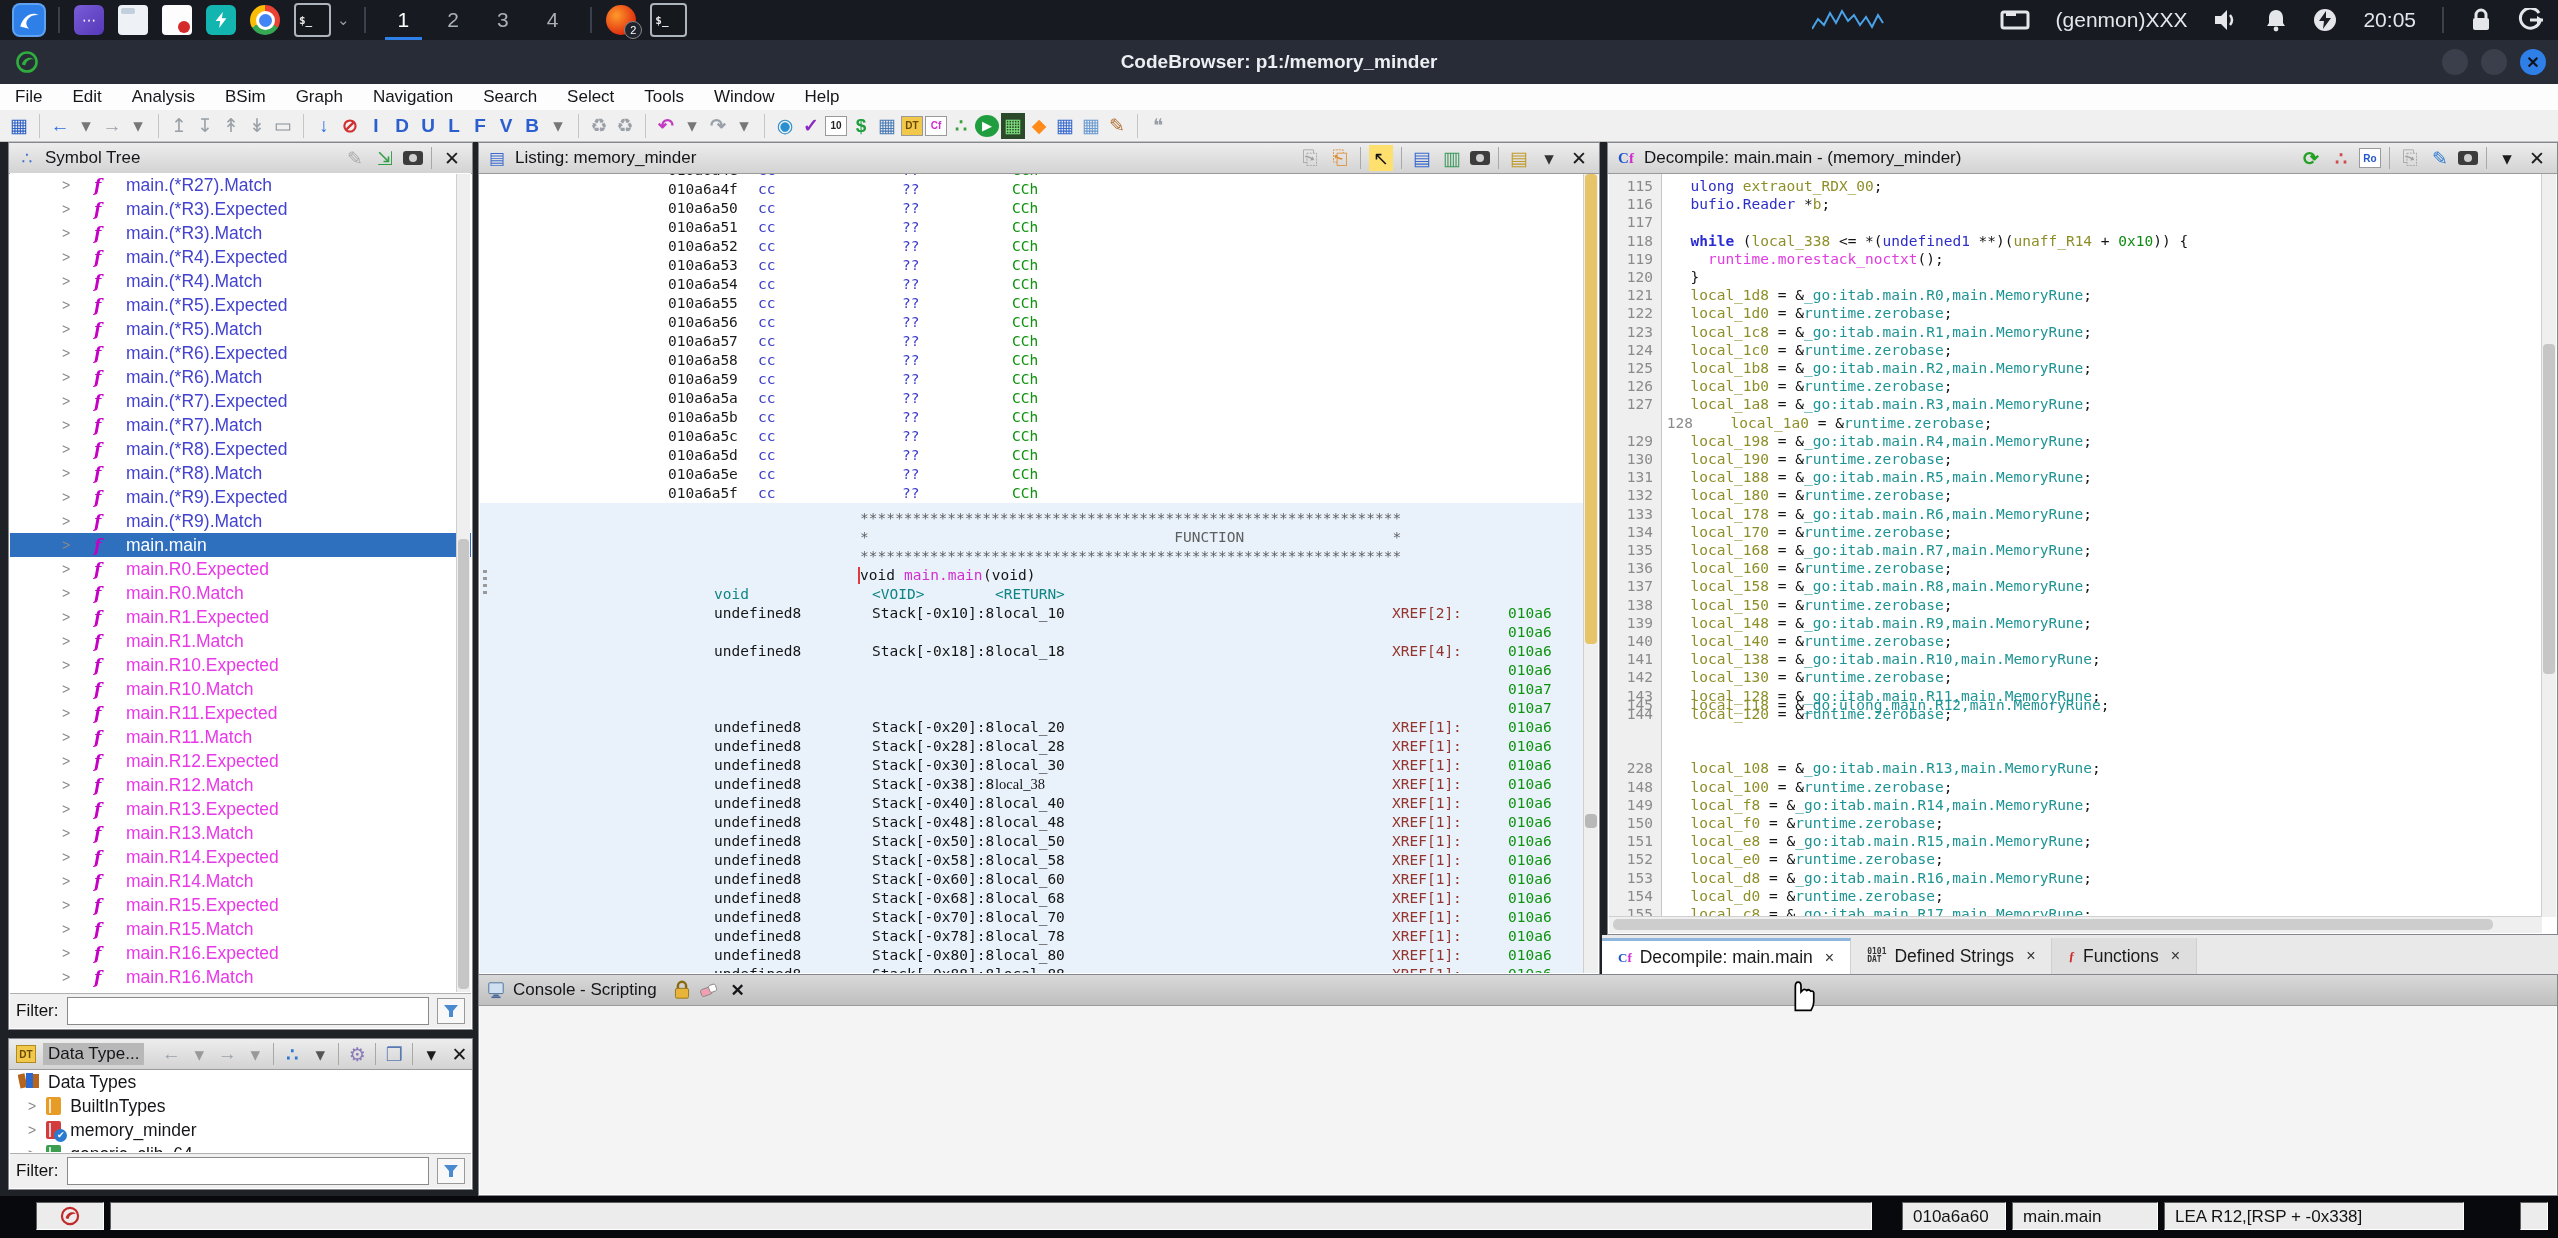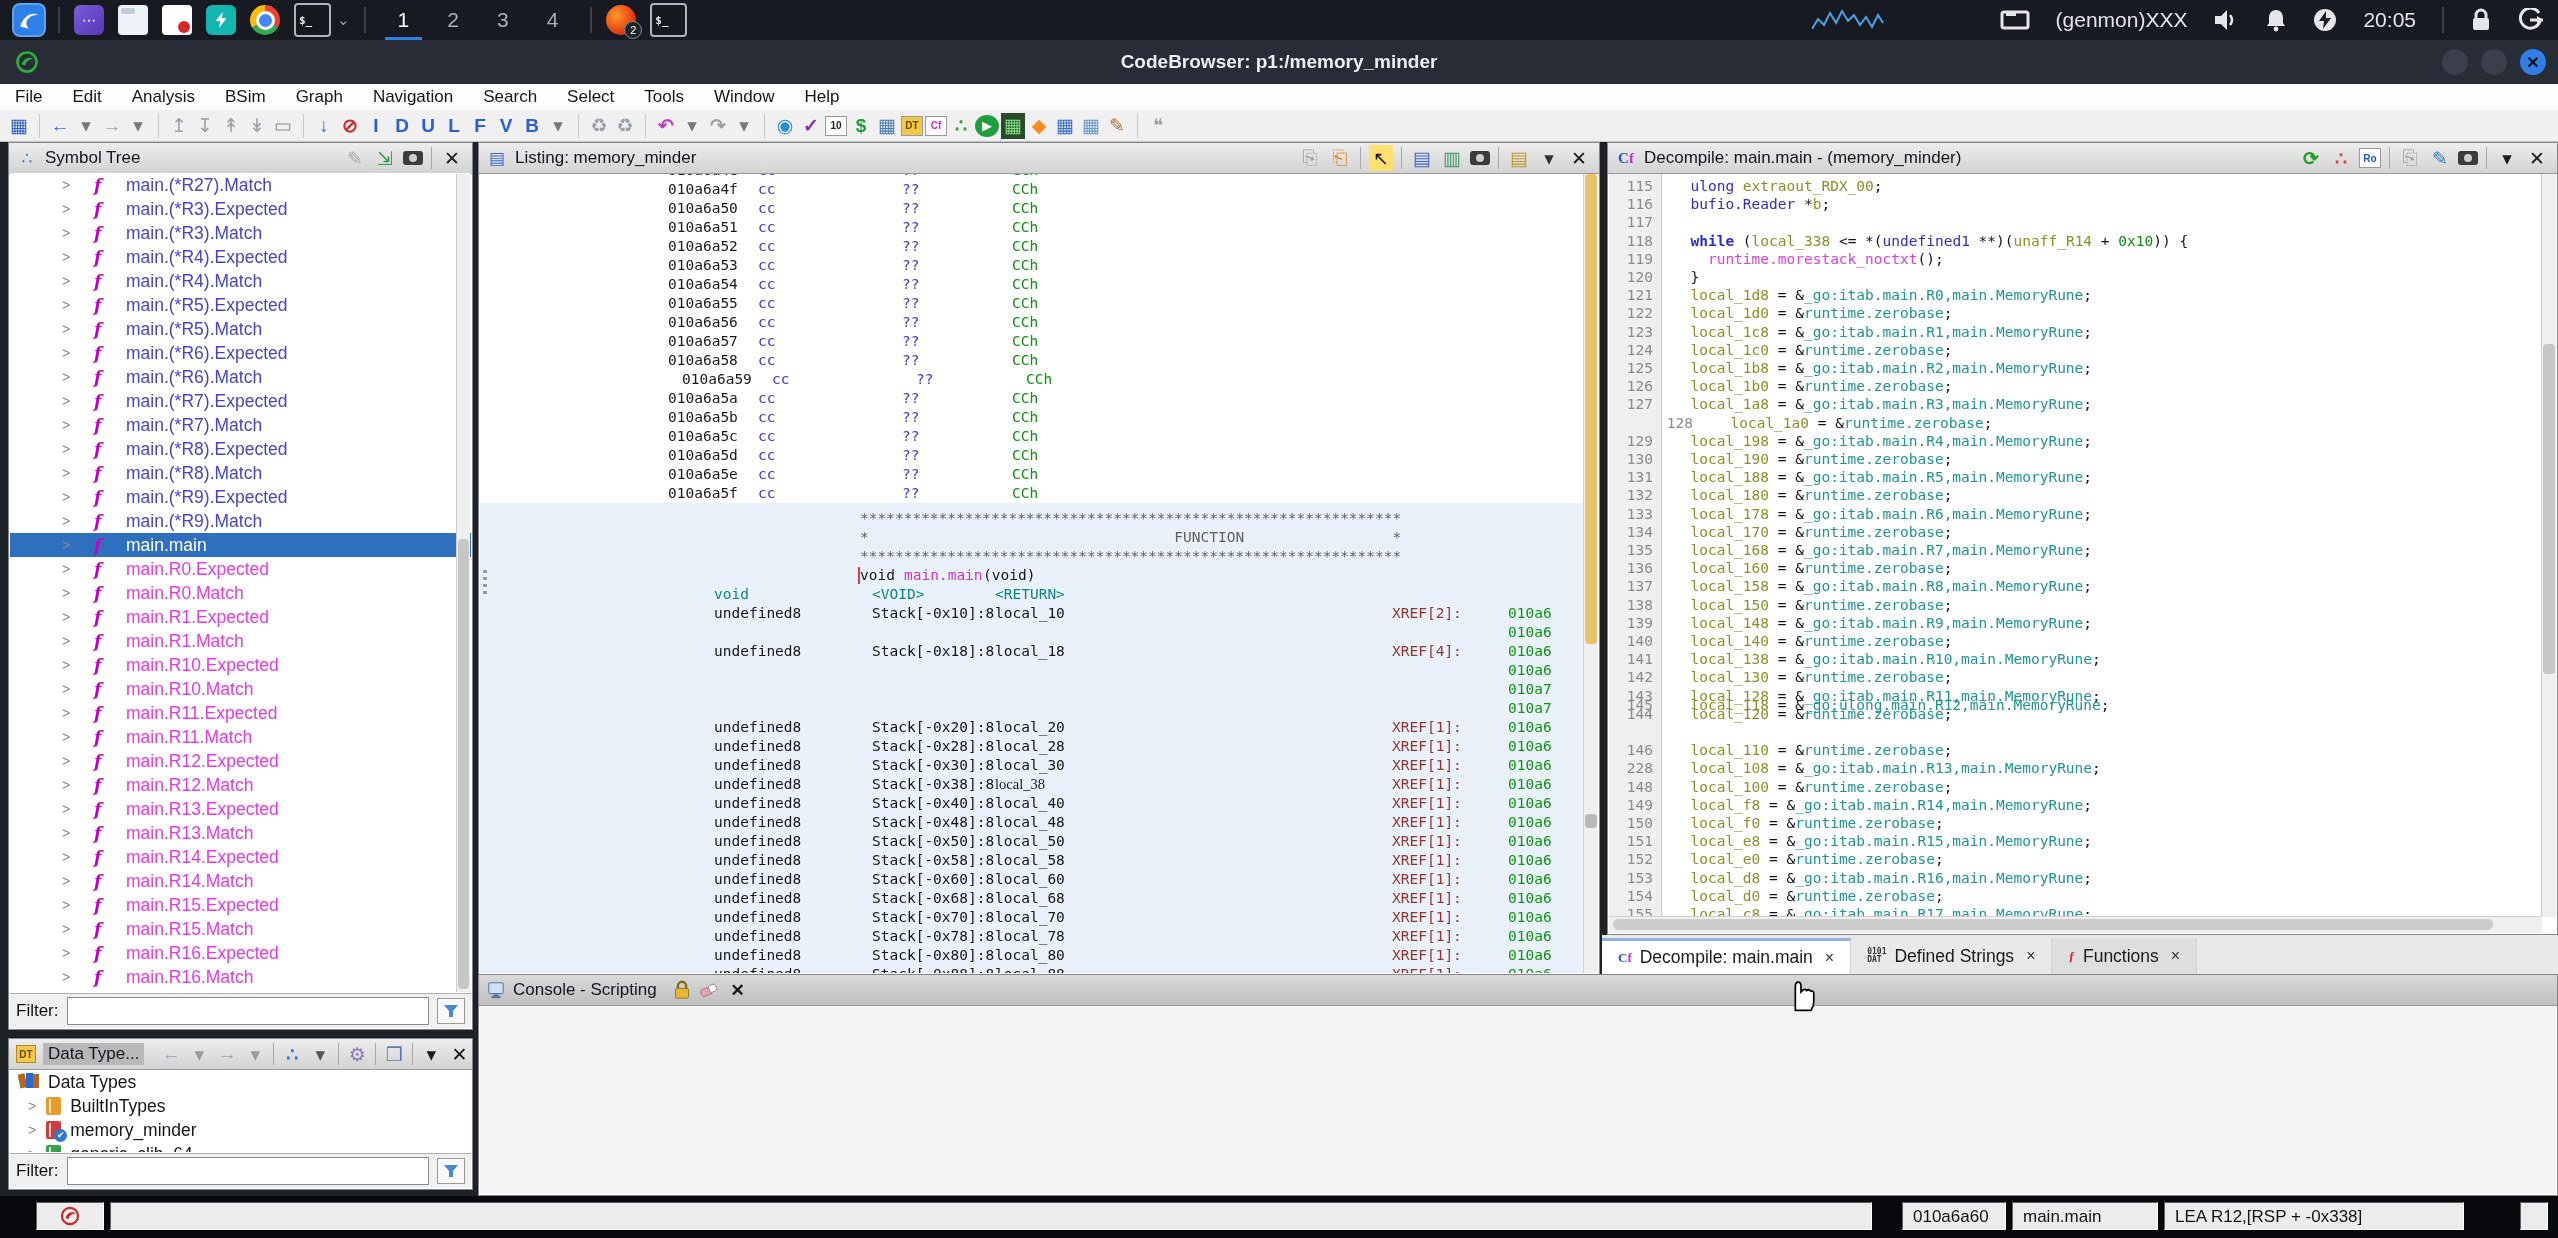--- a/index.html
+++ b/index.html
@@ -550,21 +550,21 @@
         <div class="lrow" style="top: 6px;"><span class="laddr" style="left: 188px;">010a6a4f</span><span class="lbyte" style="left: 278px;">cc</span><span class="lmn" style="left: 422px;">??</span><span class="lop" style="left: 532px;">CCh</span></div>
         <div class="lrow" style="top: 25px;"><span class="laddr" style="left: 188px;">010a6a50</span><span class="lbyte" style="left: 278px;">cc</span><span class="lmn" style="left: 422px;">??</span><span class="lop" style="left: 532px;">CCh</span></div>
         <div class="lrow" style="top: 44px;"><span class="laddr" style="left: 188px;">010a6a51</span><span class="lbyte" style="left: 278px;">cc</span><span class="lmn" style="left: 422px;">??</span><span class="lop" style="left: 532px;">CCh</span></div>
         <div class="lrow" style="top: 63px;"><span class="laddr" style="left: 188px;">010a6a52</span><span class="lbyte" style="left: 278px;">cc</span><span class="lmn" style="left: 422px;">??</span><span class="lop" style="left: 532px;">CCh</span></div>
         <div class="lrow" style="top: 82px;"><span class="laddr" style="left: 188px;">010a6a53</span><span class="lbyte" style="left: 278px;">cc</span><span class="lmn" style="left: 422px;">??</span><span class="lop" style="left: 532px;">CCh</span></div>
         <div class="lrow" style="top: 101px;"><span class="laddr" style="left: 188px;">010a6a54</span><span class="lbyte" style="left: 278px;">cc</span><span class="lmn" style="left: 422px;">??</span><span class="lop" style="left: 532px;">CCh</span></div>
         <div class="lrow" style="top: 120px;"><span class="laddr" style="left: 188px;">010a6a55</span><span class="lbyte" style="left: 278px;">cc</span><span class="lmn" style="left: 422px;">??</span><span class="lop" style="left: 532px;">CCh</span></div>
         <div class="lrow" style="top: 139px;"><span class="laddr" style="left: 188px;">010a6a56</span><span class="lbyte" style="left: 278px;">cc</span><span class="lmn" style="left: 422px;">??</span><span class="lop" style="left: 532px;">CCh</span></div>
         <div class="lrow" style="top: 158px;"><span class="laddr" style="left: 188px;">010a6a57</span><span class="lbyte" style="left: 278px;">cc</span><span class="lmn" style="left: 422px;">??</span><span class="lop" style="left: 532px;">CCh</span></div>
         <div class="lrow" style="top: 177px;"><span class="laddr" style="left: 188px;">010a6a58</span><span class="lbyte" style="left: 278px;">cc</span><span class="lmn" style="left: 422px;">??</span><span class="lop" style="left: 532px;">CCh</span></div>
-        <div class="lrow" style="top: 196px; margin-left: 14px;"><span class="laddr" style="left: 188px;">010a6a59</span><span class="lbyte" style="left: 278px;">cc</span><span class="lmn" style="left: 422px;">??</span><span class="lop" style="left: 532px;">CCh</span></div>
+        <div class="lrow" style="top: 196px;"><span class="laddr" style="left: 188px;">010a6a59</span><span class="lbyte" style="left: 278px;">cc</span><span class="lmn" style="left: 422px;">??</span><span class="lop" style="left: 532px;">CCh</span></div>
         <div class="lrow" style="top: 215px;"><span class="laddr" style="left: 188px;">010a6a5a</span><span class="lbyte" style="left: 278px;">cc</span><span class="lmn" style="left: 422px;">??</span><span class="lop" style="left: 532px;">CCh</span></div>
         <div class="lrow" style="top: 234px;"><span class="laddr" style="left: 188px;">010a6a5b</span><span class="lbyte" style="left: 278px;">cc</span><span class="lmn" style="left: 422px;">??</span><span class="lop" style="left: 532px;">CCh</span></div>
         <div class="lrow" style="top: 253px;"><span class="laddr" style="left: 188px;">010a6a5c</span><span class="lbyte" style="left: 278px;">cc</span><span class="lmn" style="left: 422px;">??</span><span class="lop" style="left: 532px;">CCh</span></div>
         <div class="lrow" style="top: 272px;"><span class="laddr" style="left: 188px;">010a6a5d</span><span class="lbyte" style="left: 278px;">cc</span><span class="lmn" style="left: 422px;">??</span><span class="lop" style="left: 532px;">CCh</span></div>
         <div class="lrow" style="top: 291px;"><span class="laddr" style="left: 188px;">010a6a5e</span><span class="lbyte" style="left: 278px;">cc</span><span class="lmn" style="left: 422px;">??</span><span class="lop" style="left: 532px;">CCh</span></div>
         <div class="lrow" style="top: 310px;"><span class="laddr" style="left: 188px;">010a6a5f</span><span class="lbyte" style="left: 278px;">cc</span><span class="lmn" style="left: 422px;">??</span><span class="lop" style="left: 532px;">CCh</span></div>
         <div class="funcblk" style="top: 329px; height: 520px;">
           <div class="lrow" style="top: 6px;"><span class="cm" style="left: 380px;">**************************************************************</span></div>
           <div class="lrow" style="top: 25px;"><span class="cm" style="left: 380px;">*                                   FUNCTION                 *</span></div>
           <div class="lrow" style="top: 44px;"><span class="cm" style="left: 380px;">**************************************************************</span></div>
@@ -648,21 +648,20 @@
         <div class="dline" style="top: 385.2px;"><span class="dnum">136</span><span class="dcode"><span class="p">  </span><span class="v">local_160</span><span class="p"> = &amp;</span><span class="g">runtime.zerobase</span><span class="p">;</span></span></div>
         <div class="dline" style="top: 403.4px;"><span class="dnum">137</span><span class="dcode"><span class="p">  </span><span class="v">local_158</span><span class="p"> = &amp;</span><span class="g">_go:itab.main.R8,main.MemoryRune</span><span class="p">;</span></span></div>
         <div class="dline" style="top: 421.6px;"><span class="dnum">138</span><span class="dcode"><span class="p">  </span><span class="v">local_150</span><span class="p"> = &amp;</span><span class="g">runtime.zerobase</span><span class="p">;</span></span></div>
         <div class="dline" style="top: 439.8px;"><span class="dnum">139</span><span class="dcode"><span class="p">  </span><span class="v">local_148</span><span class="p"> = &amp;</span><span class="g">_go:itab.main.R9,main.MemoryRune</span><span class="p">;</span></span></div>
         <div class="dline" style="top: 458px;"><span class="dnum">140</span><span class="dcode"><span class="p">  </span><span class="v">local_140</span><span class="p"> = &amp;</span><span class="g">runtime.zerobase</span><span class="p">;</span></span></div>
         <div class="dline" style="top: 476.2px;"><span class="dnum">141</span><span class="dcode"><span class="p">  </span><span class="v">local_138</span><span class="p"> = &amp;</span><span class="g">_go:itab.main.R10,main.MemoryRune</span><span class="p">;</span></span></div>
         <div class="dline" style="top: 494.4px;"><span class="dnum">142</span><span class="dcode"><span class="p">  </span><span class="v">local_130</span><span class="p"> = &amp;</span><span class="g">runtime.zerobase</span><span class="p">;</span></span></div>
         <div class="dline" style="top: 512.6px;"><span class="dnum">143</span><span class="dcode"><span class="p">  </span><span class="v">local_128</span><span class="p"> = &amp;</span><span class="g">_go:itab.main.R11,main.MemoryRune</span><span class="p">;</span></span></div>
         <div class="dline" style="top: 530.8px;"><span class="dnum">144</span><span class="dcode"><span class="p">  </span><span class="v">local_120</span><span class="p"> = &amp;</span><span class="g">runtime.zerobase</span><span class="p">;</span></span></div>
         <div class="dline" style="top: 522px;"><span class="dnum">145</span><span class="dcode"><span class="p">  </span><span class="v">local_118</span><span class="p"> = &amp;</span><span class="g">_go:ulong.main.R12,main.MemoryRune</span><span class="p">;</span></span></div>
-        <div class="dline" style="top: 567.2px;"><span class="dnum">146</span><span class="dcode"><span class="p">  </span><span class="v">local_110</span><span class="p"> = &amp;</span><span class="g">runtime.zerobase</span><span class="p">;</span></span></div>
         <div class="dline" style="top: 585.4px;"><span class="dnum">228</span><span class="dcode"><span class="p">  </span><span class="v">local_108</span><span class="p"> = &amp;</span><span class="g">_go:itab.main.R13,main.MemoryRune</span><span class="p">;</span></span></div>
         <div class="dline" style="top: 603.6px;"><span class="dnum">148</span><span class="dcode"><span class="p">  </span><span class="v">local_100</span><span class="p"> = &amp;</span><span class="g">runtime.zerobase</span><span class="p">;</span></span></div>
         <div class="dline" style="top: 621.8px;"><span class="dnum">149</span><span class="dcode"><span class="p">  </span><span class="v">local_f8</span><span class="p"> = &amp;</span><span class="g">_go:itab.main.R14,main.MemoryRune</span><span class="p">;</span></span></div>
         <div class="dline" style="top: 640px;"><span class="dnum">150</span><span class="dcode"><span class="p">  </span><span class="v">local_f0</span><span class="p"> = &amp;</span><span class="g">runtime.zerobase</span><span class="p">;</span></span></div>
         <div class="dline" style="top: 658.2px;"><span class="dnum">151</span><span class="dcode"><span class="p">  </span><span class="v">local_e8</span><span class="p"> = &amp;</span><span class="g">_go:itab.main.R15,main.MemoryRune</span><span class="p">;</span></span></div>
         <div class="dline" style="top: 676.4px;"><span class="dnum">152</span><span class="dcode"><span class="p">  </span><span class="v">local_e0</span><span class="p"> = &amp;</span><span class="g">runtime.zerobase</span><span class="p">;</span></span></div>
         <div class="dline" style="top: 694.6px;"><span class="dnum">153</span><span class="dcode"><span class="p">  </span><span class="v">local_d8</span><span class="p"> = &amp;</span><span class="g">_go:itab.main.R16,main.MemoryRune</span><span class="p">;</span></span></div>
         <div class="dline" style="top: 712.8px;"><span class="dnum">154</span><span class="dcode"><span class="p">  </span><span class="v">local_d0</span><span class="p"> = &amp;</span><span class="g">runtime.zerobase</span><span class="p">;</span></span></div>
         <div class="dline" style="top: 731px;"><span class="dnum">155</span><span class="dcode"><span class="p">  </span><span class="v">local_c8</span><span class="p"> = &amp;</span><span class="g">_go:itab.main.R17,main.MemoryRune</span><span class="p">;</span></span></div>
       </div>

